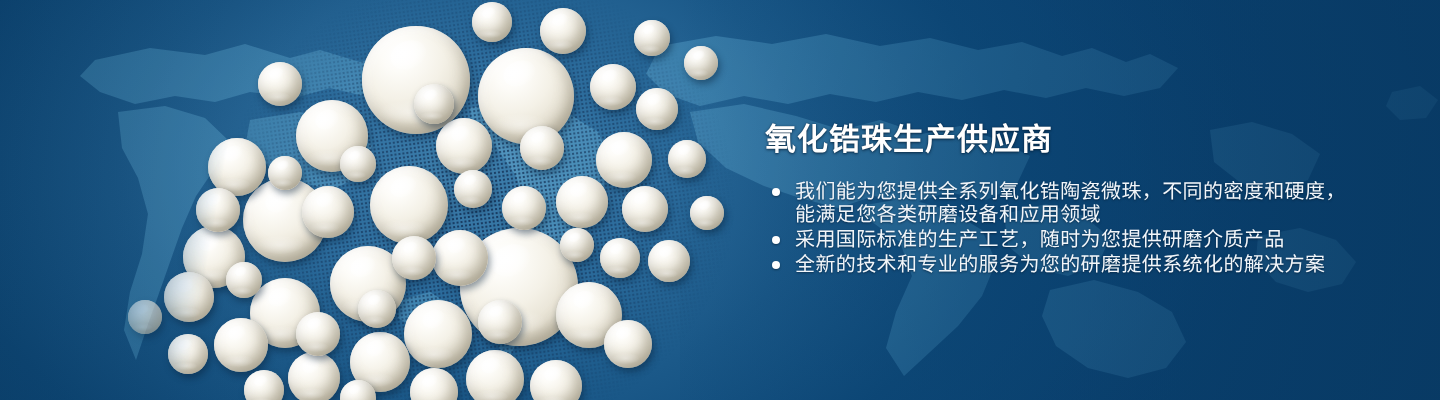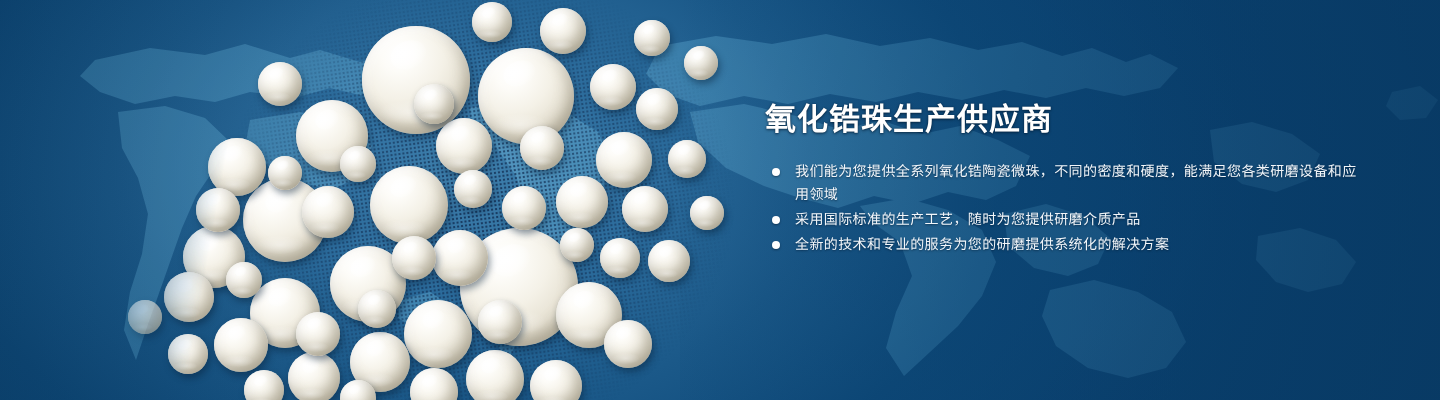--- a/index.html
+++ b/index.html
@@ -83,40 +83,40 @@
     position:absolute;
     left:16%; bottom:9%;
     width:56%; height:22%;
     border-radius:50%;
     background:radial-gradient(ellipse at 50% 50%, rgba(255,255,255,.38) 0%, rgba(255,255,255,0) 75%);
   }
 
   
   .content{
     position:absolute;
-    left:765px; top:100px;
+    left:765px; top:120px;
     width:600px;
   }
   .title{
     font-size:31px;
     line-height:38px;
     font-weight:700;
     color:#ffffff;
     letter-spacing:1px;
     text-shadow:0 1px 3px rgba(3,24,45,.75), 0 0 1px rgba(3,24,45,.6);
     white-space:nowrap;
   }
   .bullets{
     margin-top:22px;
     list-style:none;
   }
   .bullet{
     position:relative;
     padding-left:30px;
-    font-size:14px;
+    font-size:20px;
     line-height:23px;
     color:#f2f6fa;
     letter-spacing:.4px;
     text-shadow:0 1px 2px rgba(3,24,45,.6);
     margin-bottom:2px;
   }
   .bullet-dot{
     position:absolute;
     left:7px; top:8px;
     width:8px; height:8px;

